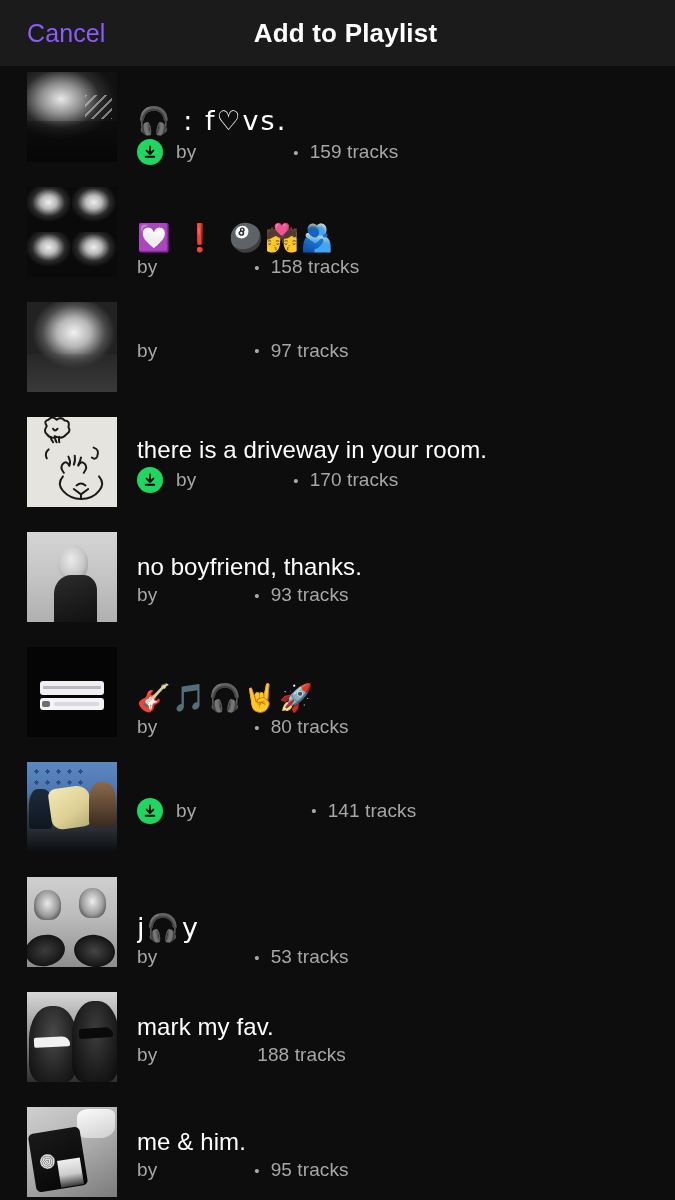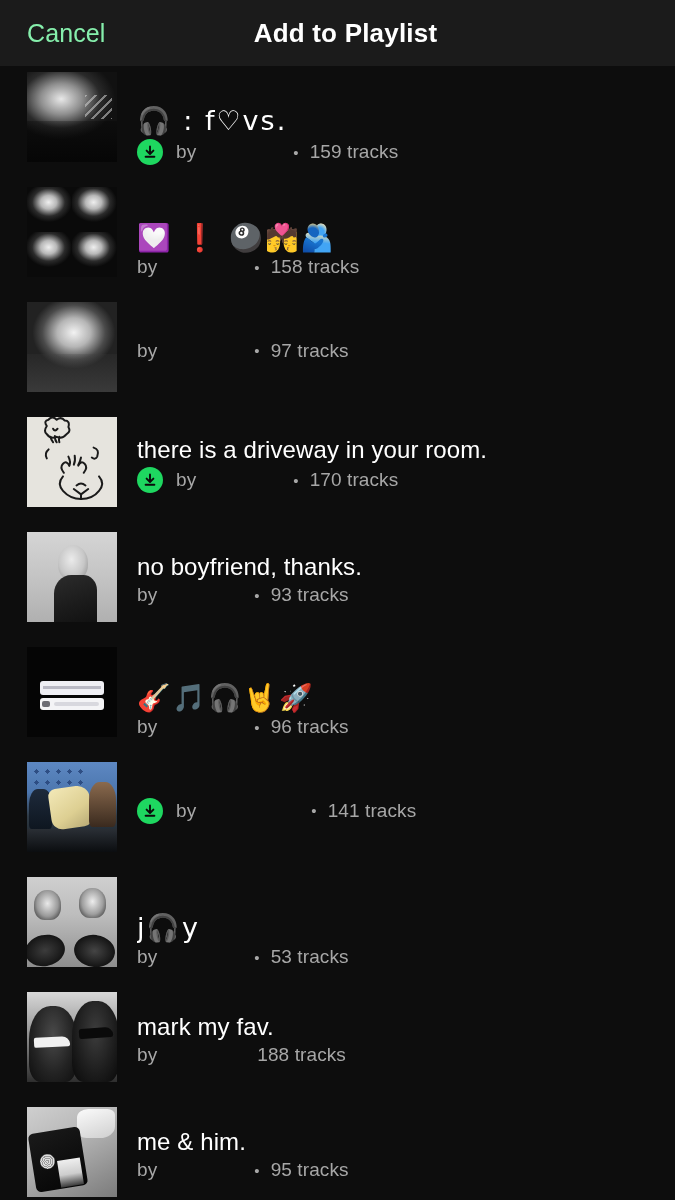--- a/index.html
+++ b/index.html
@@ -13,21 +13,21 @@
   #screen { position:relative; width:675px; height:1200px; background:#0d0d0d; }
 
   
   .header {
     position:relative; height:66px; width:675px;
     background:#1b1b1b;
     display:flex; align-items:center;
   }
   .cancel-btn {
     position:absolute; left:27px; top:50%; transform:translateY(-50%);
-    color:#86efac; font-size:25px; font-weight:400; letter-spacing:.1px;
+    color:#8b5cf6; font-size:25px; font-weight:400; letter-spacing:.1px;
     background:none; border:none; cursor:pointer;
     font-family:"Liberation Sans","DejaVu Sans",sans-serif;
     white-space:nowrap;
   }
   .header-title {
     position:absolute; left:0; right:0; top:50%; transform:translateY(-50%);
     text-align:center; color:#ffffff; font-size:26px; font-weight:700;
     letter-spacing:.2px; white-space:nowrap;padding-left:16px;
   }
 
@@ -307,21 +307,21 @@
             </span>
             <span class="cam"></span>
           </div>
         </div>
         <div class="meta">
           <div class="title emoji-title emoji">🎸🎵🎧🤘🚀</div>
           <div class="sub">
             <span class="by">by</span>
             <span class="owner" style="min-width: 86px;"></span>
             <span class="dot">•</span>
-            <span class="tracks">96 tracks</span>
+            <span class="tracks">80 tracks</span>
           </div>
         </div>
       </div>
       <div class="row">
         <div class="thumb">
           <div class="ph art7">
             <span class="peg"></span>
             <span class="desk"></span>
             <span class="p1"></span>
             <span class="sleeve"></span>

